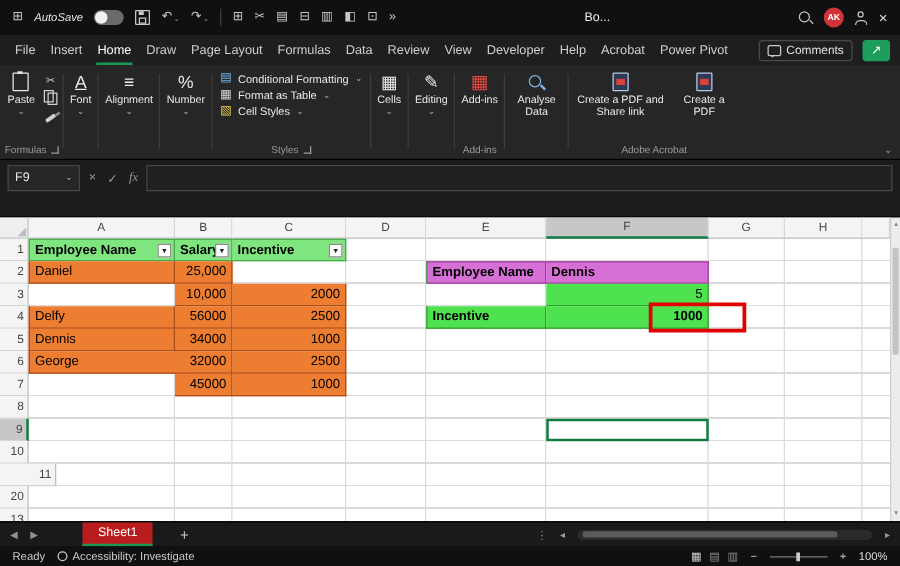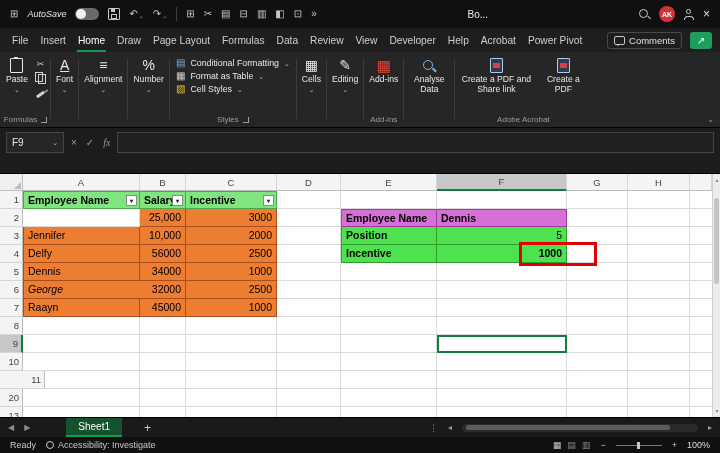--- a/index.html
+++ b/index.html
@@ -103,21 +103,21 @@
   .selbox{position:absolute;border:2px solid #107C41;box-sizing:border-box;}
   .redbox{position:absolute;border:3px solid #E00000;box-sizing:border-box;}
 
   .vscroll{position:absolute;left:712px;top:174px;width:8px;height:243px;background:#ECECEC;border-left:1px solid #D0D0D0;box-sizing:border-box;}
   .vthumb{position:absolute;left:1px;right:1px;top:24px;height:86px;background:#C4C4C4;border-radius:3px;}
   .vsar{position:absolute;left:0;width:8px;text-align:center;font-size:6px;color:#8A8A8A;line-height:8px;}
 
   
   .tabbar{position:absolute;top:417px;left:0;right:0;height:20px;background:#1A1A1A;border-top:1px solid #000;display:flex;align-items:center;gap:10px;padding:0 8px;box-sizing:border-box;}
   .nav-ch{font-size:8px;color:#8F8F8F;}
-  .sheettab{height:100%;display:flex;align-items:center;padding:0 12px;color:#FFF;font-size:10px;border-bottom:2px solid #159A55;box-sizing:border-box;background:#14532d;margin-left:26px;}
+  .sheettab{height:100%;display:flex;align-items:center;padding:0 12px;color:#FFF;font-size:10px;border-bottom:2px solid #159A55;box-sizing:border-box;background:#b91c1c;margin-left:26px;}
   .addsheet{font-size:12px;color:#C8C8C8;margin-left:12px;}
   .tb-dots{font-size:9px;color:#8F8F8F;margin-left:auto;}
   .hscroll{width:236px;height:8px;background:#2A2A2A;border-radius:4px;position:relative;}
   .hthumb{position:absolute;left:4px;top:1.5px;width:204px;height:5px;background:#5C5C5C;border-radius:3px;}
   .scroll-ar{font-size:8px;color:#9A9A9A;}
 
   
   .statusbar{position:absolute;top:437px;left:0;right:0;height:16px;background:#101010;display:flex;align-items:center;gap:10px;padding:0 10px;box-sizing:border-box;color:#C9C9C9;font-size:9px;}
   .acc{display:flex;align-items:center;gap:4px;}
   .acc-icon{width:8px;height:8px;border:1px solid #C9C9C9;border-radius:50%;box-sizing:border-box;}
@@ -409,46 +409,43 @@
     <div class="rowhead sel" style="top:161px;">9</div>
     <div class="rowhead" style="top:179px;">10</div>
     <div class="rowhead" style="top:197px;padding-left:41px;">11</div>
     <div class="rowhead" style="top:215px;">20</div>
     <div class="rowhead" style="top:233px;">13</div>
 
     <div class="cell t1h first lpad" style="left:23px;top:17px;width:117px;"><span>Employee Name</span><span class="filterbtn">▾</span></div>
     <div class="cell t1h lpad" style="left:140px;top:17px;width:46px;"><span>Salary</span><span class="filterbtn">▾</span></div>
     <div class="cell t1h lpad" style="left:186px;top:17px;width:91px;"><span>Incentive</span><span class="filterbtn">▾</span></div>
 
+    <div class="cell t1d first lpad" style="left:23px;top:35px;width:117px;">Daniel</div>
     <div class="cell t1d num" style="left:140px;top:35px;width:46px;">25,000</div>
-    <div class="cell t1d num" style="left:186px;top:35px;width:91px;">3000</div>
-
-    <div class="cell t1d first lpad" style="left:23px;top:53px;width:117px;">Jennifer</div>
+
     <div class="cell t1d num" style="left:140px;top:53px;width:46px;">10,000</div>
     <div class="cell t1d num" style="left:186px;top:53px;width:91px;">2000</div>
 
     <div class="cell t1d first lpad" style="left:23px;top:71px;width:117px;">Delfy</div>
     <div class="cell t1d num" style="left:140px;top:71px;width:46px;">56000</div>
     <div class="cell t1d num" style="left:186px;top:71px;width:91px;">2500</div>
 
     <div class="cell t1d first lpad" style="left:23px;top:89px;width:117px;">Dennis</div>
     <div class="cell t1d num" style="left:140px;top:89px;width:46px;">34000</div>
     <div class="cell t1d num" style="left:186px;top:89px;width:91px;">1000</div>
 
-    <div class="cell t1d first lpad" style="left:23px;top:107px;width:132px;font-style:italic;">George</div>
+    <div class="cell t1d first lpad" style="left:23px;top:107px;width:132px;">George</div>
     <div class="cell t1d num" style="left:140px;top:107px;width:46px;">32000</div>
     <div class="cell t1d num" style="left:186px;top:107px;width:91px;">2500</div>
 
-    <div class="cell t1d first lpad" style="left:23px;top:125px;width:117px;">Raayn</div>
     <div class="cell t1d num" style="left:140px;top:125px;width:46px;">45000</div>
     <div class="cell t1d num" style="left:186px;top:125px;width:91px;">1000</div>
 
     <div class="cell t2m top efirst lpad bold" style="left:341px;top:35px;width:96px;">Employee Name</div>
     <div class="cell t2m top lpad bold" style="left:437px;top:35px;width:130px;">Dennis</div>
-    <div class="cell t2g efirst lpad bold" style="left:341px;top:53px;width:96px;">Position</div>
     <div class="cell t2g num" style="left:437px;top:53px;width:130px;">5</div>
     <div class="cell t2g efirst lpad bold" style="left:341px;top:71px;width:96px;">Incentive</div>
     <div class="cell t2g num bold" style="left:437px;top:71px;width:130px;">1000</div>
 
     <div class="selbox" style="left:437px;top:161px;width:130px;height:18px;"></div>
 
     <div class="redbox" style="left:519px;top:68px;width:78px;height:24px;"></div>
   </div>
 
   <div class="vscroll">

